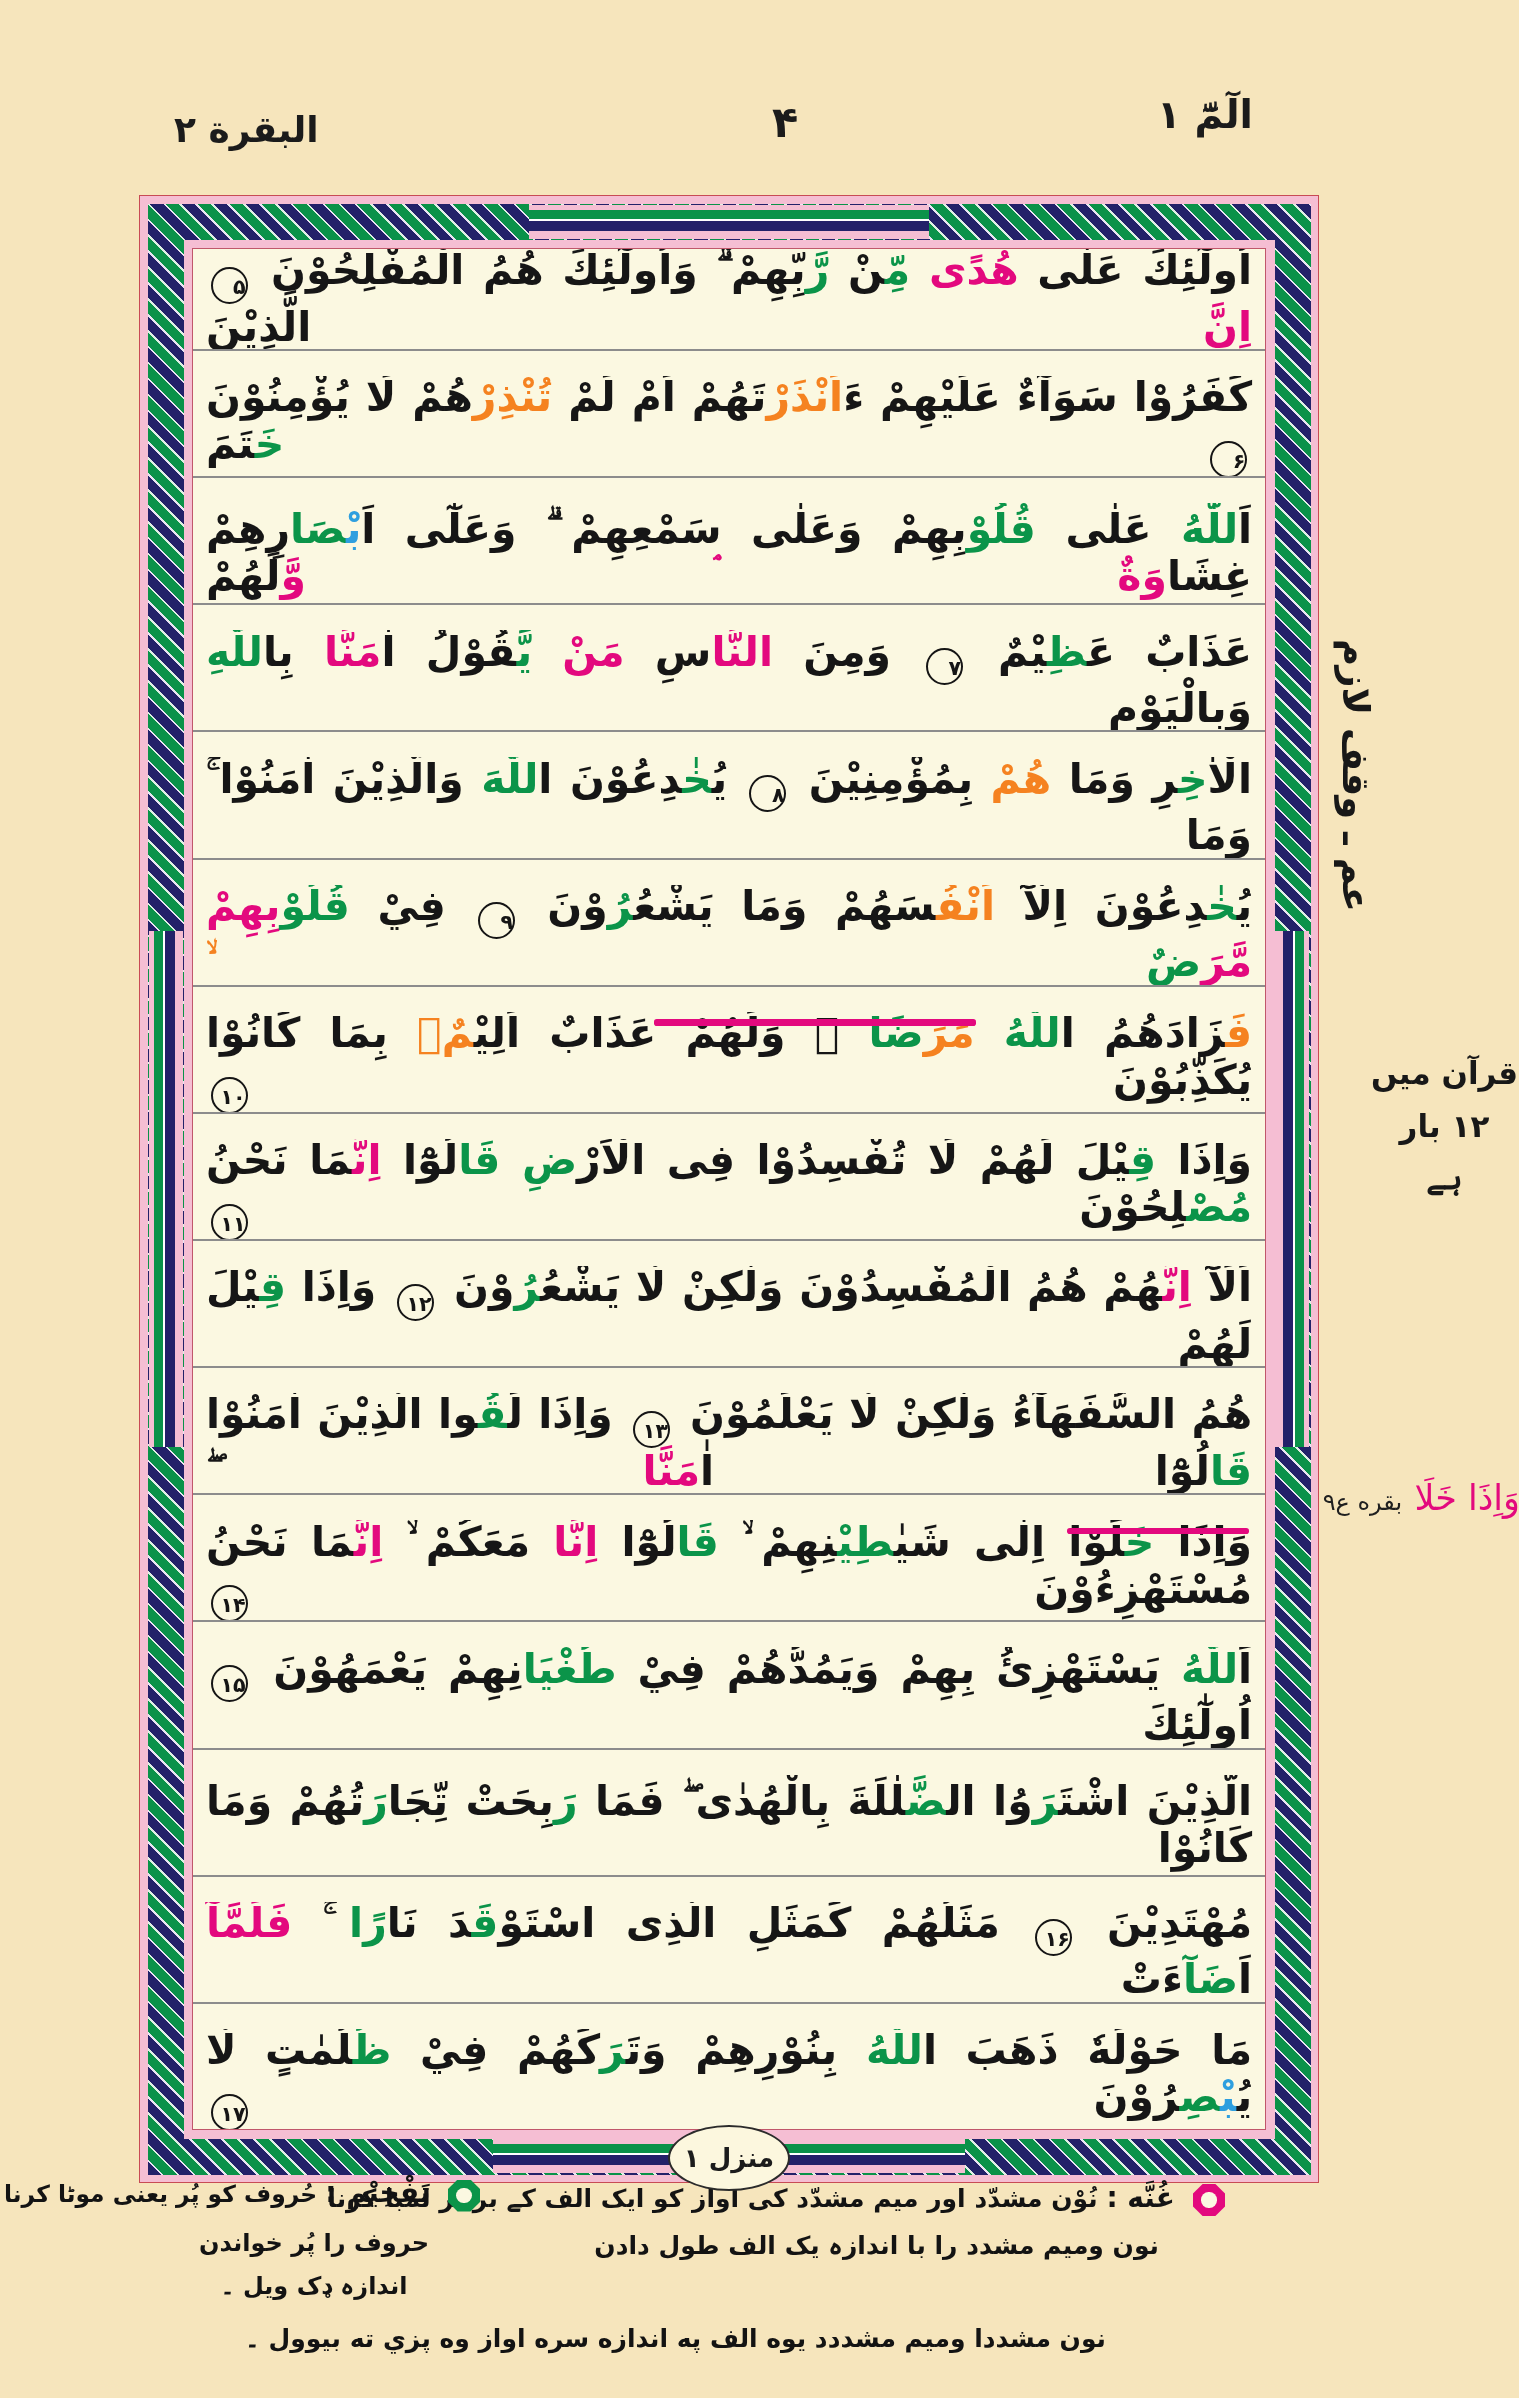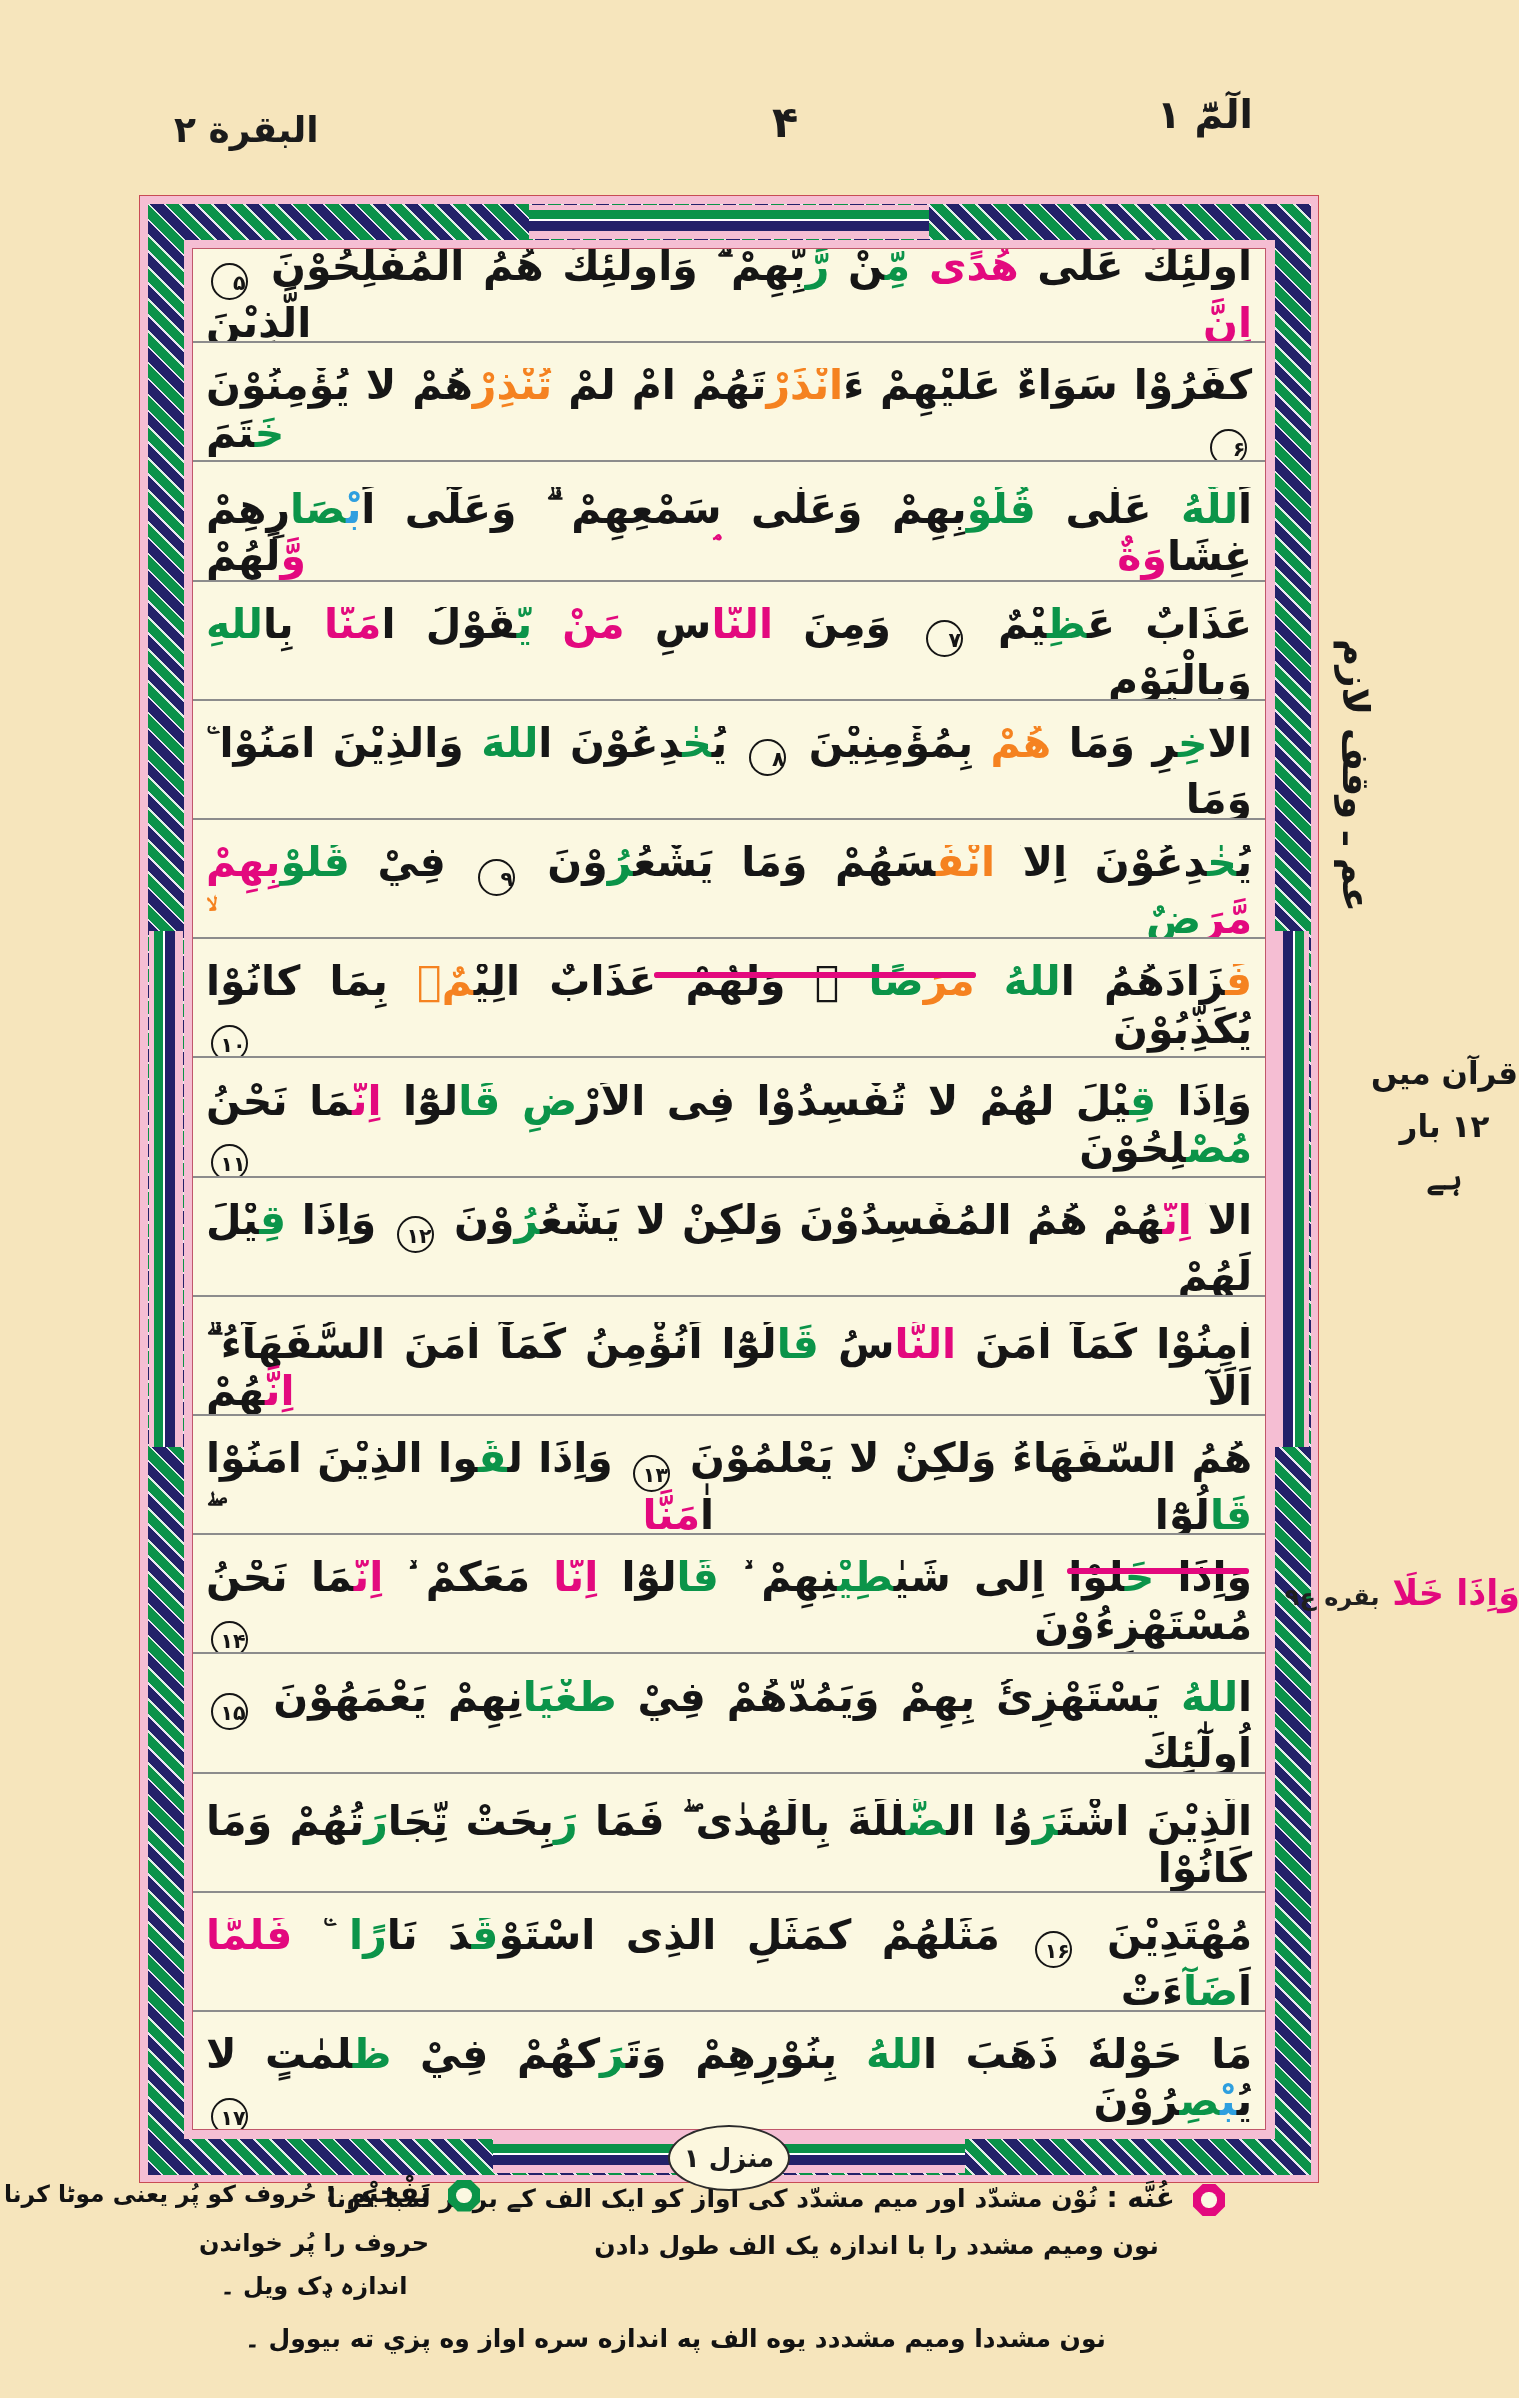--- a/index.html
+++ b/index.html
@@ -71,21 +71,21 @@
   .waqf-note .rot{
     display:block;position:absolute;left:82px;top:0;width:487px;height:82px;
     transform:rotate(90deg);transform-origin:0 0;
     font-size:37px;font-weight:bold;direction:rtl;text-align:center;color:#181818;line-height:82px;
   }
   .twelve-note{
     position:absolute;left:1321px;top:1047px;width:191px;text-align:center;
     font-size:31px;font-weight:bold;direction:rtl;color:#181818;line-height:1.7;margin-left:28px;
   }
   .khala-note{
-    position:absolute;left:1308px;top:1573px;width:212px;direction:rtl;white-space:nowrap;font-weight:bold;
+    position:absolute;left:1308px;top:1478px;width:212px;direction:rtl;white-space:nowrap;font-weight:normal;
   }
   .khala-pink{font-size:35px;color:#E3097E}
   .khala-rest{font-size:24px;color:#1f1f1f;margin-right:7.5px}
 
   
   .octagon{
     display:inline-block;width:32px;height:32px;position:relative;vertical-align:middle;margin-left:9.4px;
     clip-path:polygon(30% 0,70% 0,100% 30%,100% 70%,70% 100%,30% 100%,0 70%,0 30%);
   }
   .octagon::after{content:"";position:absolute;inset:8.4px;background:#FBF8E1;border-radius:50%}
@@ -138,23 +138,20 @@
             <div class="qtext"><span class="seg-o">فَ</span><span class="seg-k">زَادَهُمُ ا</span><span class="seg-g">للّٰهُ</span><span class="seg-k"> </span><span class="seg-o">مَرَ</span><span class="seg-g">ضًا</span><span class="seg-k"> ۚ وَلَهُمْ عَذَابٌ اَلِيْ</span><span class="seg-o">مٌۢ</span><span class="seg-k"> بِمَا كَانُوْا يُكَذِّبُوْنَ </span><span class="verse-circle">۱۰</span></div>
             <div class="overline" style="right: 27%; width: 30%;"></div>
           </div>
           <div class="qrow">
             <div class="qtext"><span class="seg-k">وَاِذَا </span><span class="seg-g">قِ</span><span class="seg-k">يْلَ لَهُمْ لَا تُفْسِدُوْا فِى الْاَرْ</span><span class="seg-g">ضِ</span><span class="seg-k"> </span><span class="seg-g">قَا</span><span class="seg-k">لُوْٓا </span><span class="seg-p">اِنَّ</span><span class="seg-k">مَا نَحْنُ </span><span class="seg-g">مُصْ</span><span class="seg-k">لِحُوْنَ </span><span class="verse-circle">۱۱</span></div>
           </div>
           <div class="qrow">
             <div class="qtext"><span class="seg-k">اَلَآ </span><span class="seg-p">اِنَّ</span><span class="seg-k">هُمْ هُمُ الْمُفْسِدُوْنَ وَلٰكِنْ لَّا يَشْعُ</span><span class="seg-g">رُ</span><span class="seg-k">وْنَ </span><span class="verse-circle">۱۲</span><span class="seg-k"> وَاِذَا </span><span class="seg-g">قِ</span><span class="seg-k">يْلَ لَهُمْ</span></div>
           </div>
           <div class="qrow">
-            <div class="qtext"><span class="seg-k">اٰمِنُوْا كَمَآ اٰمَنَ </span><span class="seg-p">النَّا</span><span class="seg-k">سُ </span><span class="seg-g">قَا</span><span class="seg-k">لُوْٓا اَنُؤْمِنُ كَمَآ اٰمَنَ السُّفَهَآءُ ۗ اَلَآ </span><span class="seg-p">اِنَّ</span><span class="seg-k">هُمْ</span></div>
-          </div>
-          <div class="qrow">
             <div class="qtext"><span class="seg-k">هُمُ السُّفَهَآءُ وَلٰكِنْ لَّا يَعْلَمُوْنَ </span><span class="verse-circle">۱۳</span><span class="seg-k"> وَاِذَا لَ</span><span class="seg-g">قُ</span><span class="seg-k">وا الَّذِيْنَ اٰمَنُوْا </span><span class="seg-g">قَا</span><span class="seg-k">لُوْٓا اٰ</span><span class="seg-p">مَنَّا</span><span class="seg-k"> ۖ</span></div>
           </div>
           <div class="qrow">
             <div class="qtext"><span class="seg-k">وَاِذَا </span><span class="seg-g">خَ</span><span class="seg-k">لَوْا اِلٰى شَيٰ</span><span class="seg-g">طِيْ</span><span class="seg-k">نِهِمْ ۙ </span><span class="seg-g">قَا</span><span class="seg-k">لُوْٓا </span><span class="seg-p">اِنَّا</span><span class="seg-k"> مَعَكُمْ ۙ </span><span class="seg-p">اِنَّ</span><span class="seg-k">مَا نَحْنُ مُسْتَهْزِءُوْنَ </span><span class="verse-circle">۱۴</span></div>
             <div class="overline" style="right: 1.5%; width: 17%;"></div>
           </div>
           <div class="qrow">
             <div class="qtext"><span class="seg-k">اَ</span><span class="seg-g">للّٰهُ</span><span class="seg-k"> يَسْتَهْزِئُ بِهِمْ وَيَمُدُّهُمْ فِيْ </span><span class="seg-g">طُغْيَا</span><span class="seg-k">نِهِمْ يَعْمَهُوْنَ </span><span class="verse-circle">۱۵</span><span class="seg-k"> اُولٰٓئِكَ</span></div>
           </div>
           <div class="qrow">

